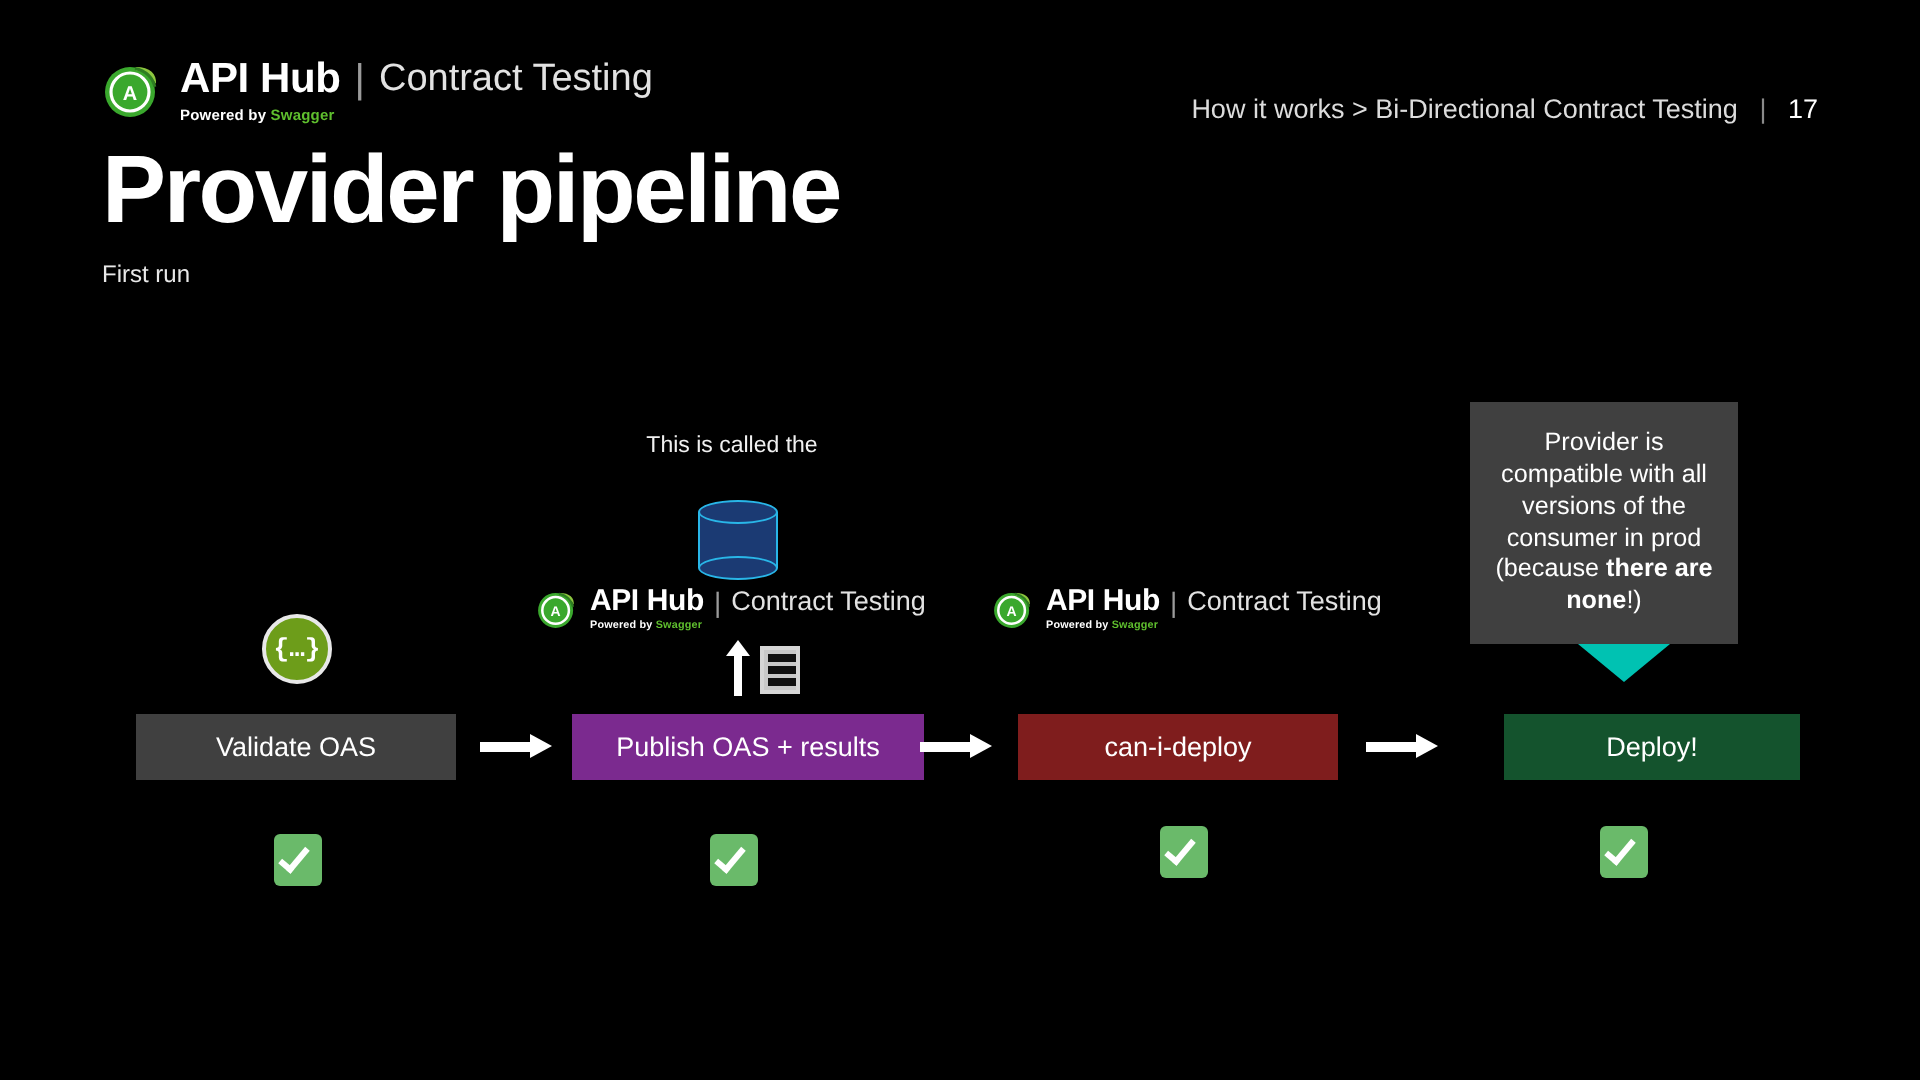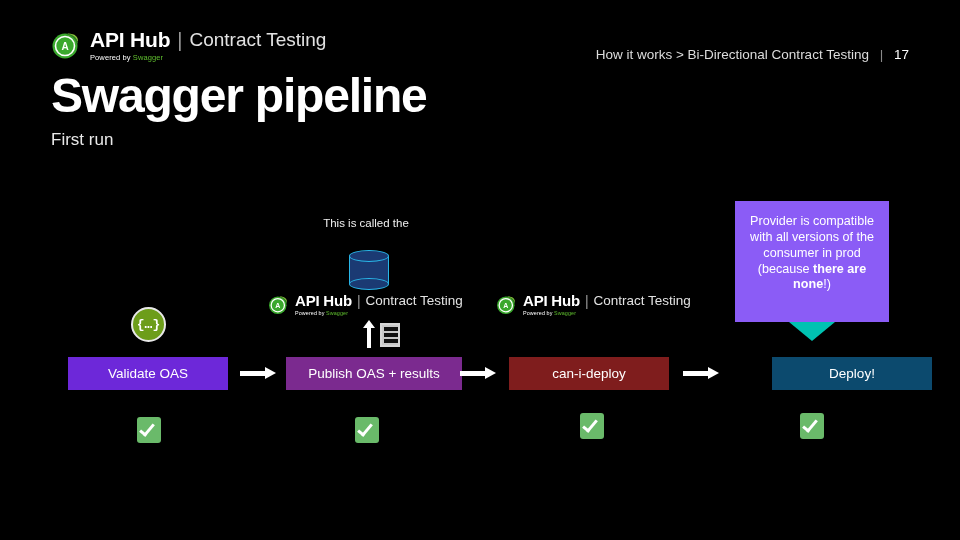--- a/index.html
+++ b/index.html
@@ -11,29 +11,29 @@
   }
 
   
   .brand { position:absolute; left:51px; top:28px; display:flex; align-items:center; height:34px; }
   .brand-mark { width:30px; height:30px; position:relative; flex:0 0 auto; }
   .brand-text { margin-left:9px; display:flex; flex-direction:column; justify-content:center; }
   .brand-row { display:flex; align-items:center; white-space:nowrap; }
   .brand-api { font-size:21px; font-weight:bold; color:#ffffff; letter-spacing:-0.2px; }
   .brand-sep { font-size:20px; color:#9b9b9b; margin:0 7px; font-weight:300; }
   .brand-sub { font-size:19px; color:#e2e2e2; font-weight:300; }
-  .brand-powered { font-size:7.5px; font-weight:normal; color:#ffffff; margin-top:1px; letter-spacing:0.1px;}
+  .brand-powered { font-size:7.5px; font-weight:bold; color:#ffffff; margin-top:1px; letter-spacing:0.1px;}
   .brand-powered .sw { color:#5fbf2e; }
 
   .crumb { position:absolute; right:51px; top:47px; font-size:13.5px; color:#dcdcdc; font-weight:300; white-space:nowrap;}
   .crumb .bar { color:#8a8a8a; margin:0 7px; }
   .crumb .pg { color:#ffffff; }
 
   .title { position:absolute; left:51px; top:68px; font-size:48px; font-weight:bold; letter-spacing:-1.2px; color:#fff; }
-  .subtitle { position:absolute; left:51px; top:130px; font-size:17px; color:#e8e8e8; font-weight:300; }
+  .subtitle { position:absolute; left:51px; top:130px; font-size:12px; color:#e8e8e8; font-weight:300; }
 
   
   .note { position:absolute; left:276px; top:204px; width:180px; text-align:center;
           font-size:11.5px; line-height:1.26; color:#f0f0f0; font-weight:300;margin-top:12px; }
 
   
   .db { position:absolute; left:349px; top:250px; width:40px; height:40px; }
   .db .body { position:absolute; left:0; top:6px; width:40px; height:28px; background:#1b3a73;
               border-left:1.6px solid #29b6e8; border-right:1.6px solid #29b6e8; }
   .db .top { position:absolute; left:0; top:0; width:40px; height:12px; border-radius:50%;
@@ -63,36 +63,36 @@
   .mini .brand-mark { width:21px; height:21px; }
   .mini .brand-text { margin-left:6px; }
   .mini .brand-api { font-size:15px; }
   .mini .brand-sep { font-size:14px; margin:0 5px; }
   .mini .brand-sub { font-size:13.5px; }
   .mini .brand-powered { font-size:5.4px; }
   .mini1 { left:268px; top:292px; }
   .mini2 { left:496px; top:292px; }
 
   
-  .callout { position:absolute; left:735px; top:201px; width:154px; height:121px;
-             background:#8b5cf6; }
+  .callout { position:absolute; left:735px; top:201px; width:134px; height:121px;
+             background:#404040; }
   .callout .txt { padding:13px 10px 0 10px; text-align:center; font-size:12.6px;
                   line-height:1.26; color:#ffffff; font-weight:300; }
   .callout .txt b { font-weight:bold; }
   .callout-tail { position:absolute; left:789px; top:322px; width:0; height:0;
                   border-left:23px solid transparent; border-right:23px solid transparent;
                   border-top:19px solid #00c2b2; }
 
   
   .step { position:absolute; top:357px; height:33px; display:flex; align-items:center;
           justify-content:center; font-size:13.5px; color:#fff; font-weight:300; }
-  .s1 { left:68px;  width:160px; background:#6d28d9; }
+  .s1 { left:68px;  width:160px; background:#404040; }
   .s2 { left:286px; width:176px; background:#7b2a8f; }
   .s3 { left:509px; width:160px; background:#7f1d1d; }
-  .s4 { left:772px; width:160px; background:#0c4a6e; }
+  .s4 { left:752px; width:148px; background:#14532d; }
 
   .arrow { position:absolute; top:367px; width:36px; height:13px; }
   .arrow .shaft { position:absolute; left:0; top:4px; width:26px; height:5px; background:#fff; }
   .arrow .head { position:absolute; right:0; top:0; width:0; height:0;
                  border-top:6.5px solid transparent; border-bottom:6.5px solid transparent;
                  border-left:11px solid #fff; }
   .a1 { left:240px; } .a2 { left:460px; } .a3 { left:683px; }
 
   
   .check { position:absolute; width:24px; height:26px; background:#6aba6a; border-radius:3px; }
@@ -126,21 +126,21 @@
     <span class="brand-powered"><span>Powered by </span><span class="sw">Swagger</span></span>
   </span>
 </div>
 
 <div class="crumb">
   <span>How it works &gt; Bi-Directional Contract Testing</span>
   <span class="bar">|</span>
   <span class="pg">17</span>
 </div>
 
-<div class="title">Swagger pipeline</div>
+<div class="title">Provider pipeline</div>
 <div class="subtitle">First run</div>
 
 <div class="note">
   <div>This is called the</div>
 </div>
 
 <div class="db">
   <div class="body"></div>
   <div class="bot"></div>
   <div class="top"></div>

